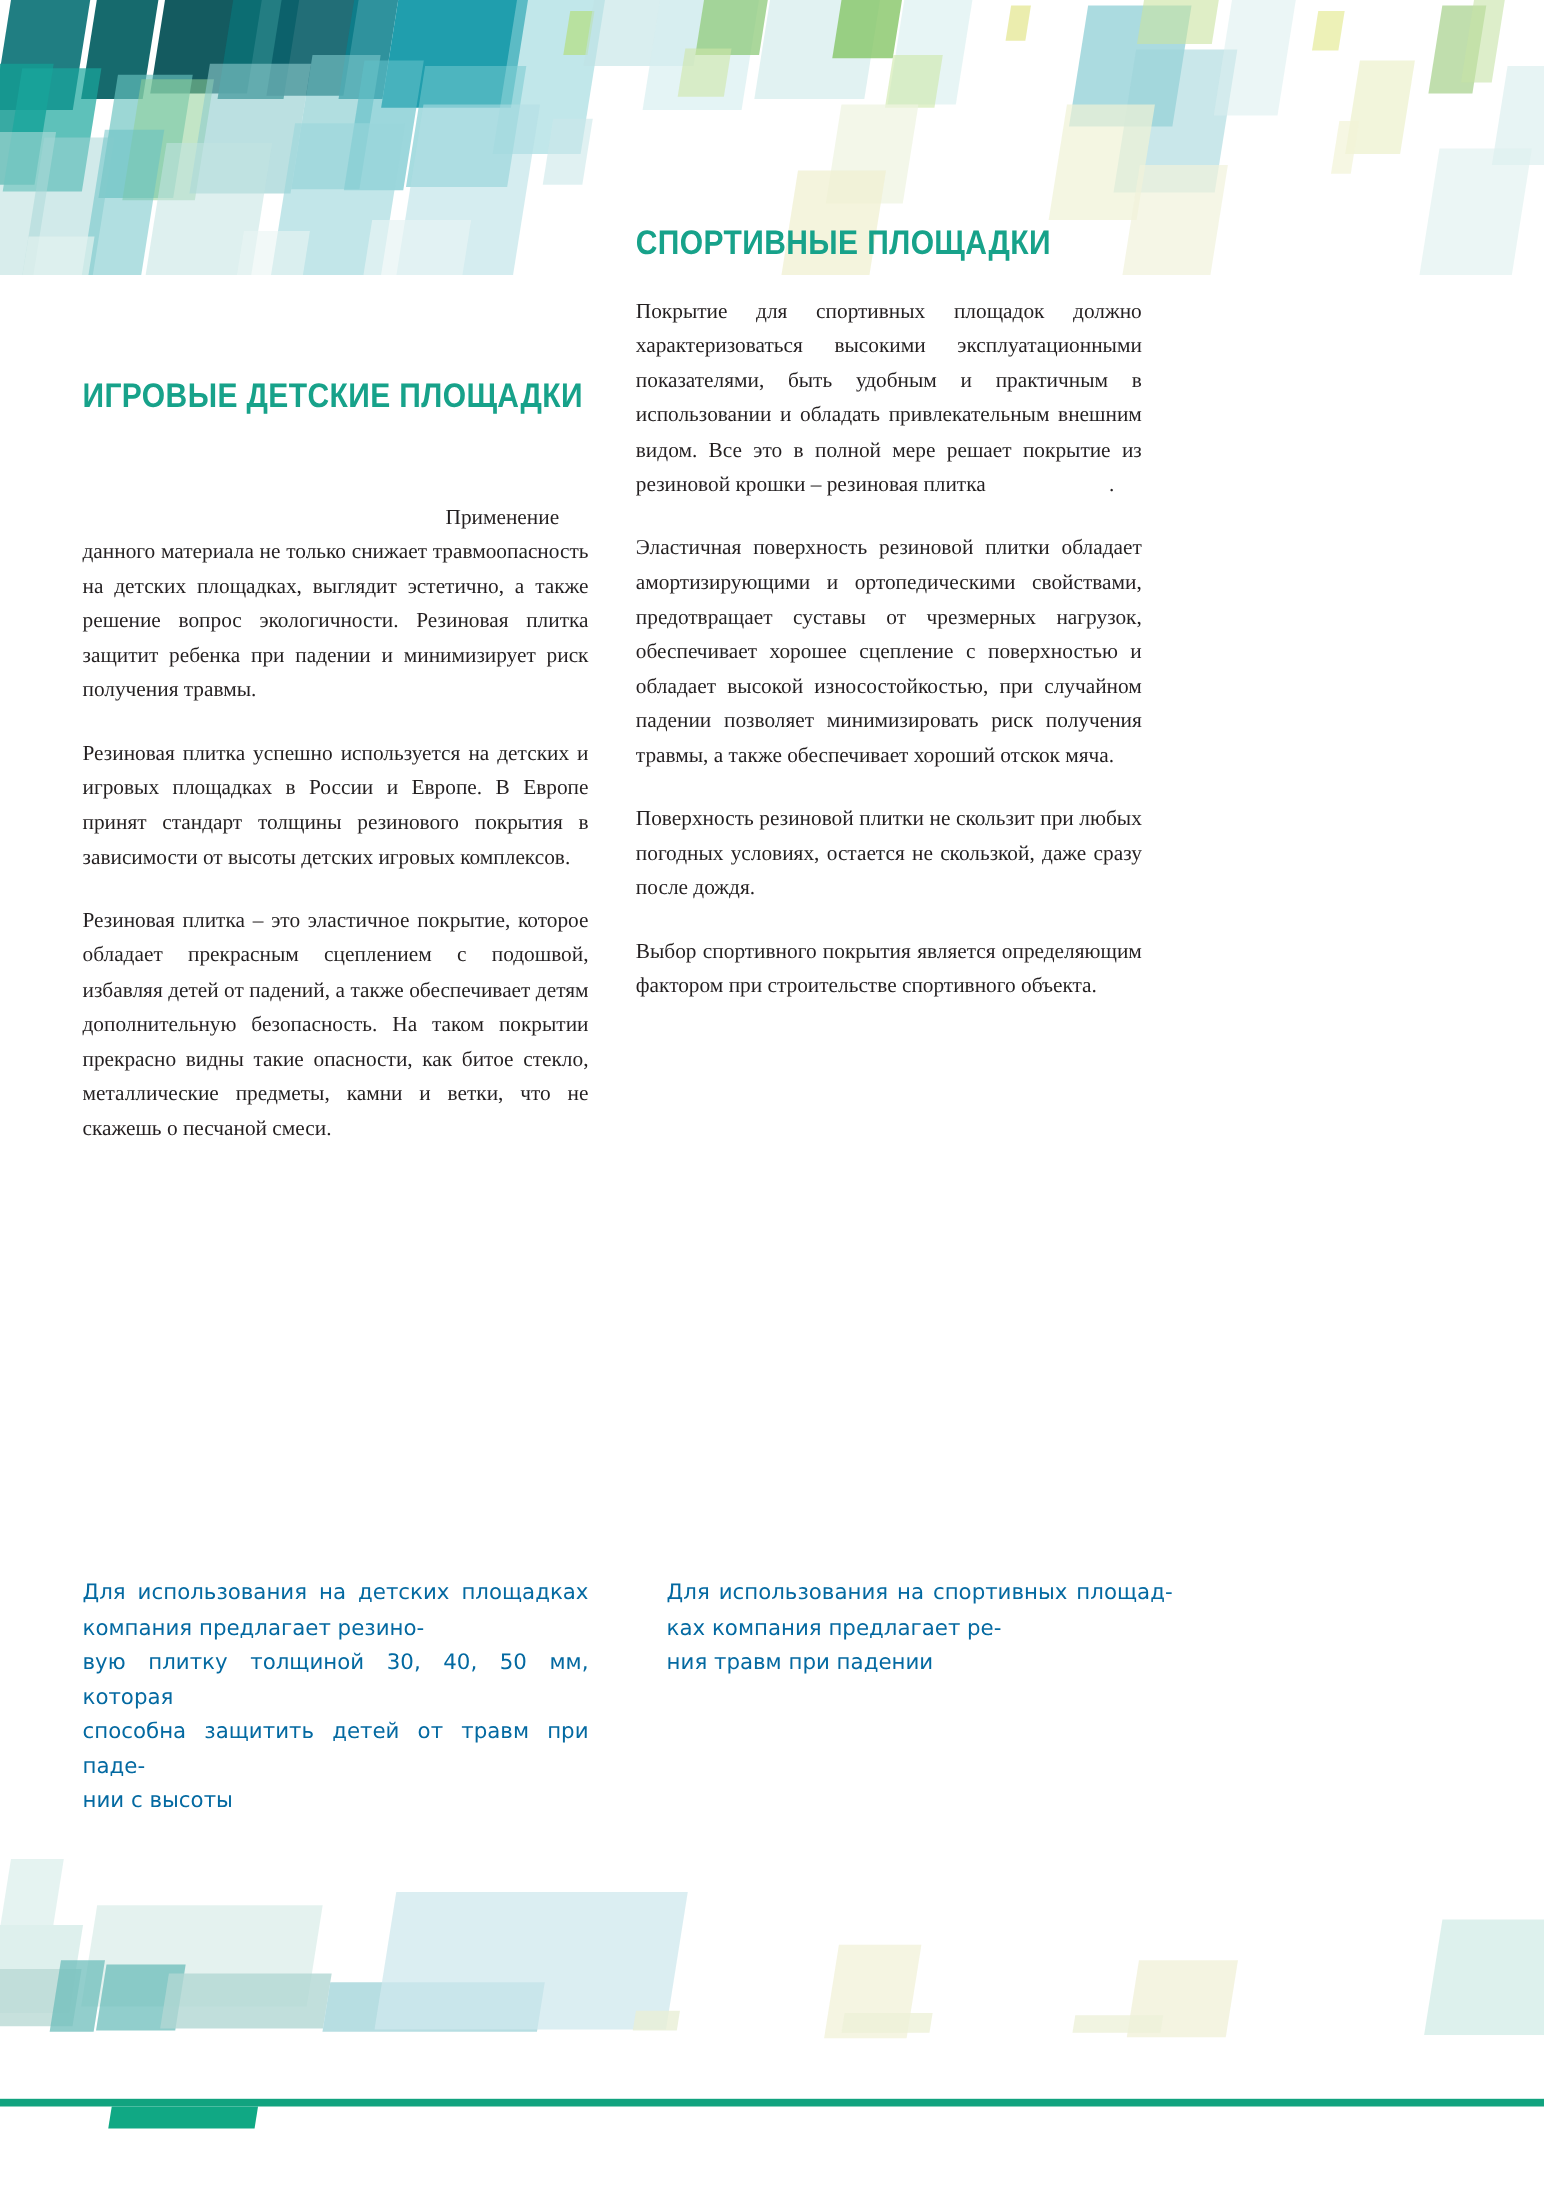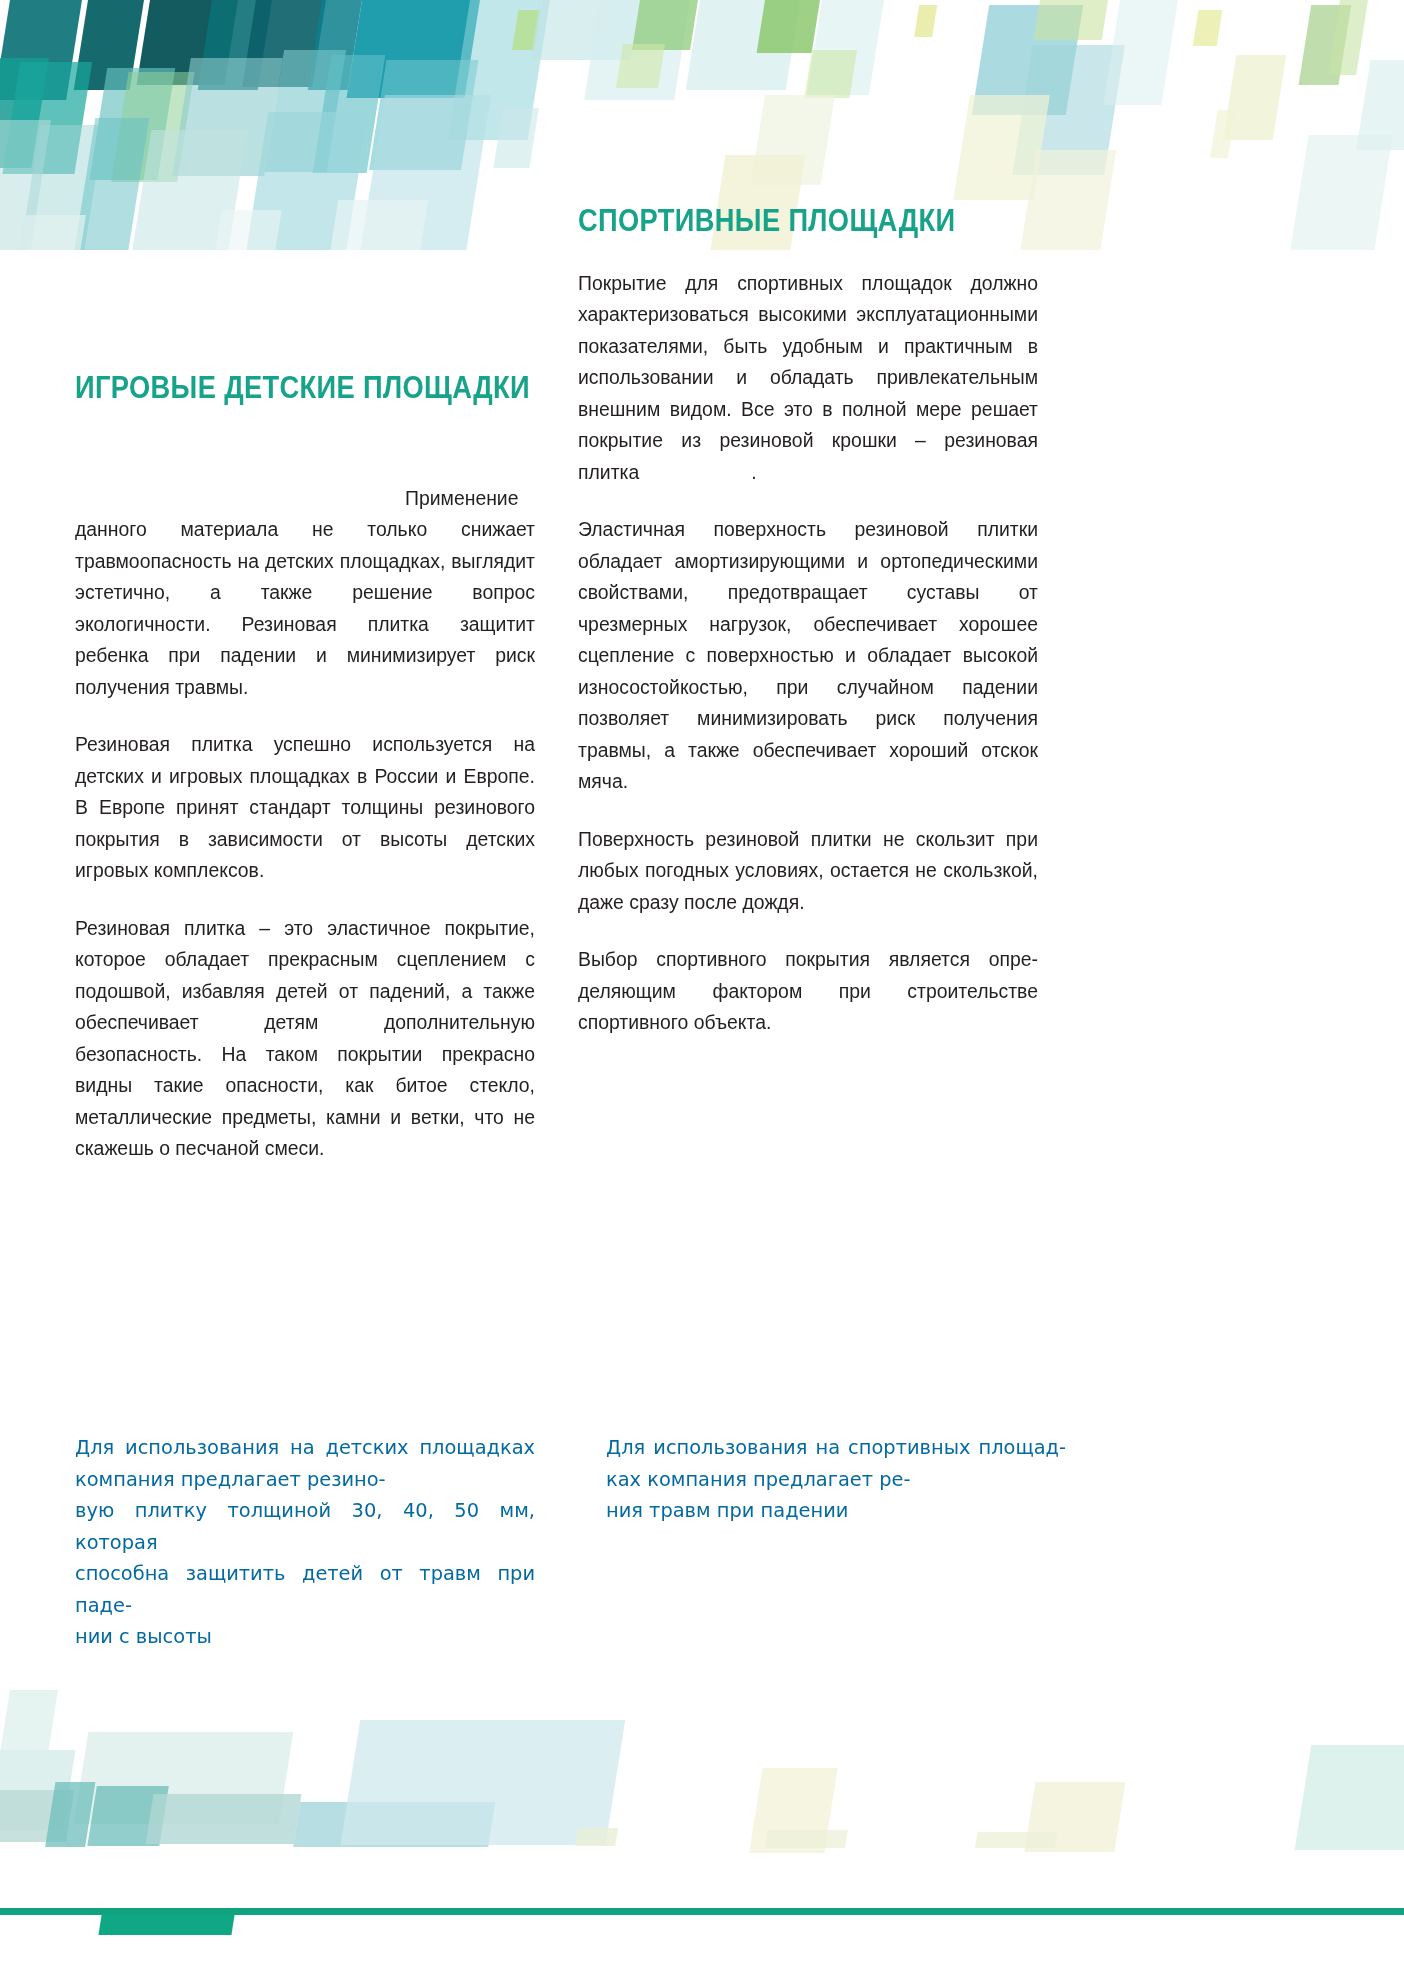--- a/index.html
+++ b/index.html
@@ -63,21 +63,21 @@
     width: 1404px;
     height: 1986px;
   }
 
   .col {
     position: absolute;
     width: 460px;
   }
   .col-left {
     left: 75px;
-    top: 372px;
+    top: 344px;
   }
   .col-right {
     left: 578px;
     top: 205px;
   }
 
   h2.section-title {
     margin: 0 0 78px 0;
     font-family: "Liberation Sans Narrow", "Liberation Sans", sans-serif;
     font-size: 31px;
@@ -88,21 +88,21 @@
     transform: scaleX(0.88);
     transform-origin: left center;
     white-space: nowrap;
   }
   .col-right h2.section-title {
     margin-bottom: 30px;
   }
 
   p.body-par {
     margin: 0 0 26px 0;
-    font-family: Liberation Sans, sans-serif;
+    font-family: Liberation Serif, serif;
     font-size: 19.4px;
     line-height: 31.5px;
     color: #231f20;
     text-align: justify;
     text-justify: inter-word;
     hyphens: manual;
   }
   p.body-par:last-of-type {
     margin-bottom: 0;
   }

